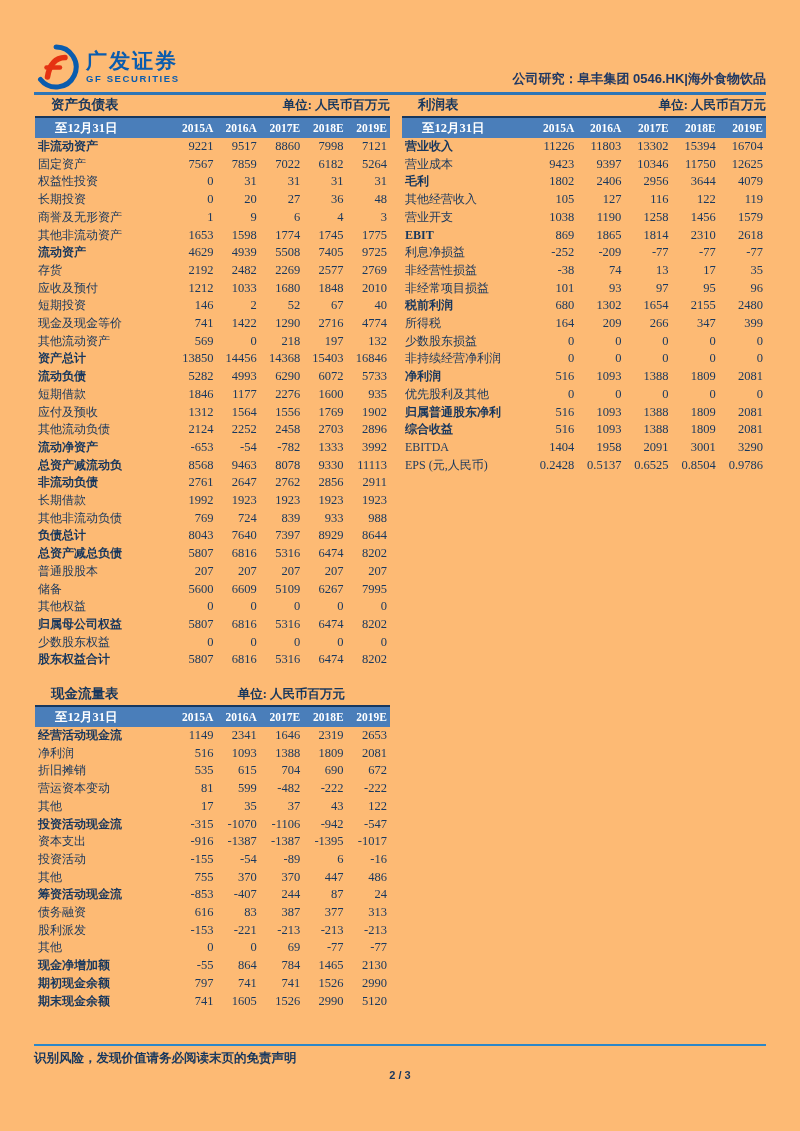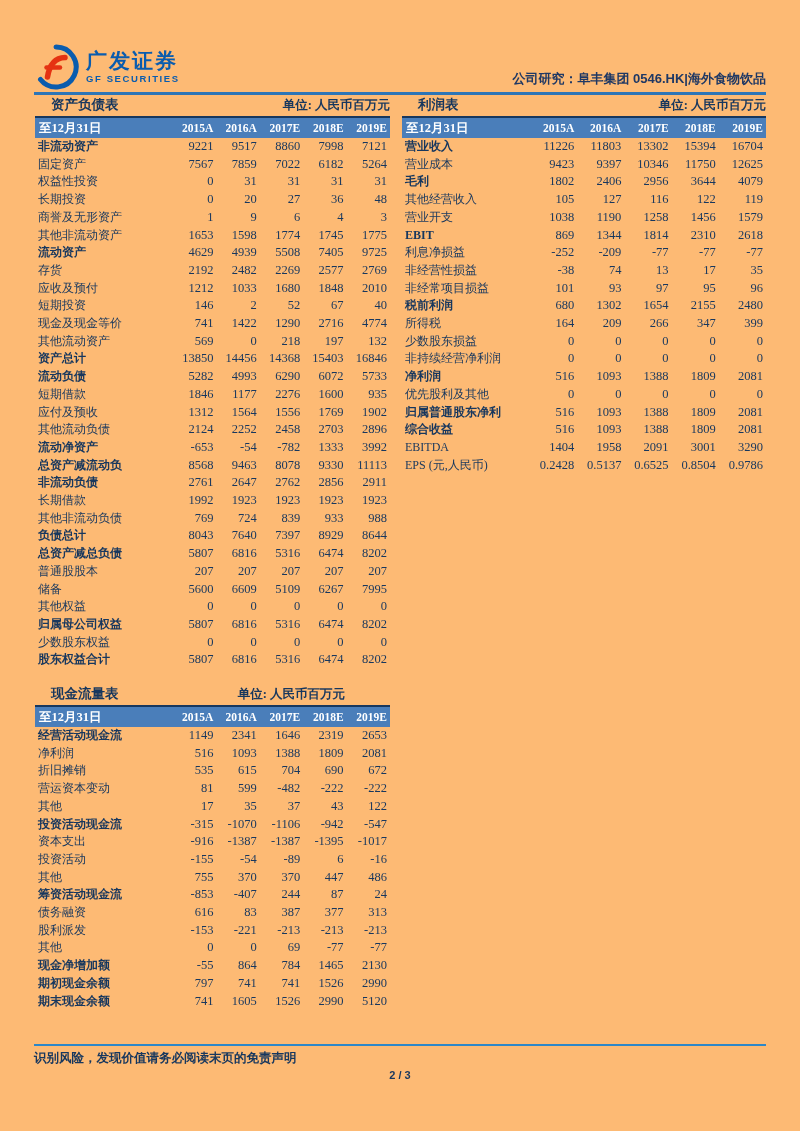--- a/index.html
+++ b/index.html
@@ -29,21 +29,21 @@
   .ft-cashflow { left:35px;  top:686px; width:355px; }
   .t-titlebar { display:flex; justify-content:space-between; align-items:center; height:16px; margin-bottom:3px;margin-left:16px; }
   .t-title { font-weight:bold; font-size:13.5px; color:#17375e; }
   .t-unit  { font-weight:bold; font-size:12.5px; color:#17375e; }
   .ft-cashflow .t-unit { margin-right:45px; }
   .fin-table table { border-collapse:collapse; width:100%; border-top:2px solid #17375e; table-layout:fixed; }
   .fin-table thead th {
     background:#4a7eba; color:#ffffff; font-size:11.5px; font-weight:bold;
     height:21px; text-align:right; padding:0 3px 0 0; white-space:nowrap;
   }
-  .fin-table thead th.lblh { text-align:left; padding-left:4px; font-size:12.5px; }
+  .fin-table thead th.lblh { text-align:left; padding-left:20px; font-size:12.5px; }
   .fin-table tbody td {
     font-size:12.5px; color:#17375e; text-align:right;
     height:17.7px; line-height:17.7px; padding:0 3px 0 0; white-space:nowrap;
   }
   .fin-table tbody td.lbl { text-align:left; padding-left:3px; font-size:12px; overflow:hidden; }
   .fin-table .b { font-weight:bold; }
   
   .footer-rule { position:absolute; left:34px; width:732px; top:1044px; height:2px; background:#2d87c8; }
   .disclaimer {
     position:absolute; left:34px; top:1050px;
@@ -404,21 +404,21 @@
             <td class="lbl">营业开支</td>
             <td class="val">1038</td>
             <td class="val">1190</td>
             <td class="val">1258</td>
             <td class="val">1456</td>
             <td class="val">1579</td>
           </tr>
           <tr>
             <td class="lbl b">EBIT</td>
             <td class="val">869</td>
-            <td class="val">1344</td>
+            <td class="val">1865</td>
             <td class="val">1814</td>
             <td class="val">2310</td>
             <td class="val">2618</td>
           </tr>
           <tr>
             <td class="lbl">利息净损益</td>
             <td class="val">-252</td>
             <td class="val">-209</td>
             <td class="val">-77</td>
             <td class="val">-77</td>

